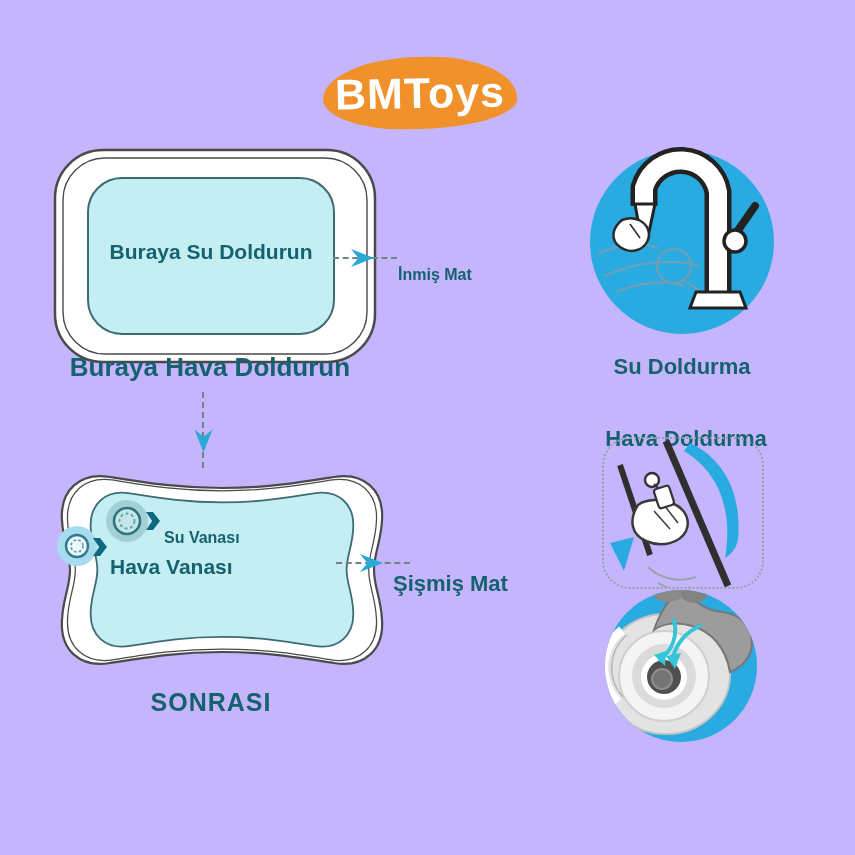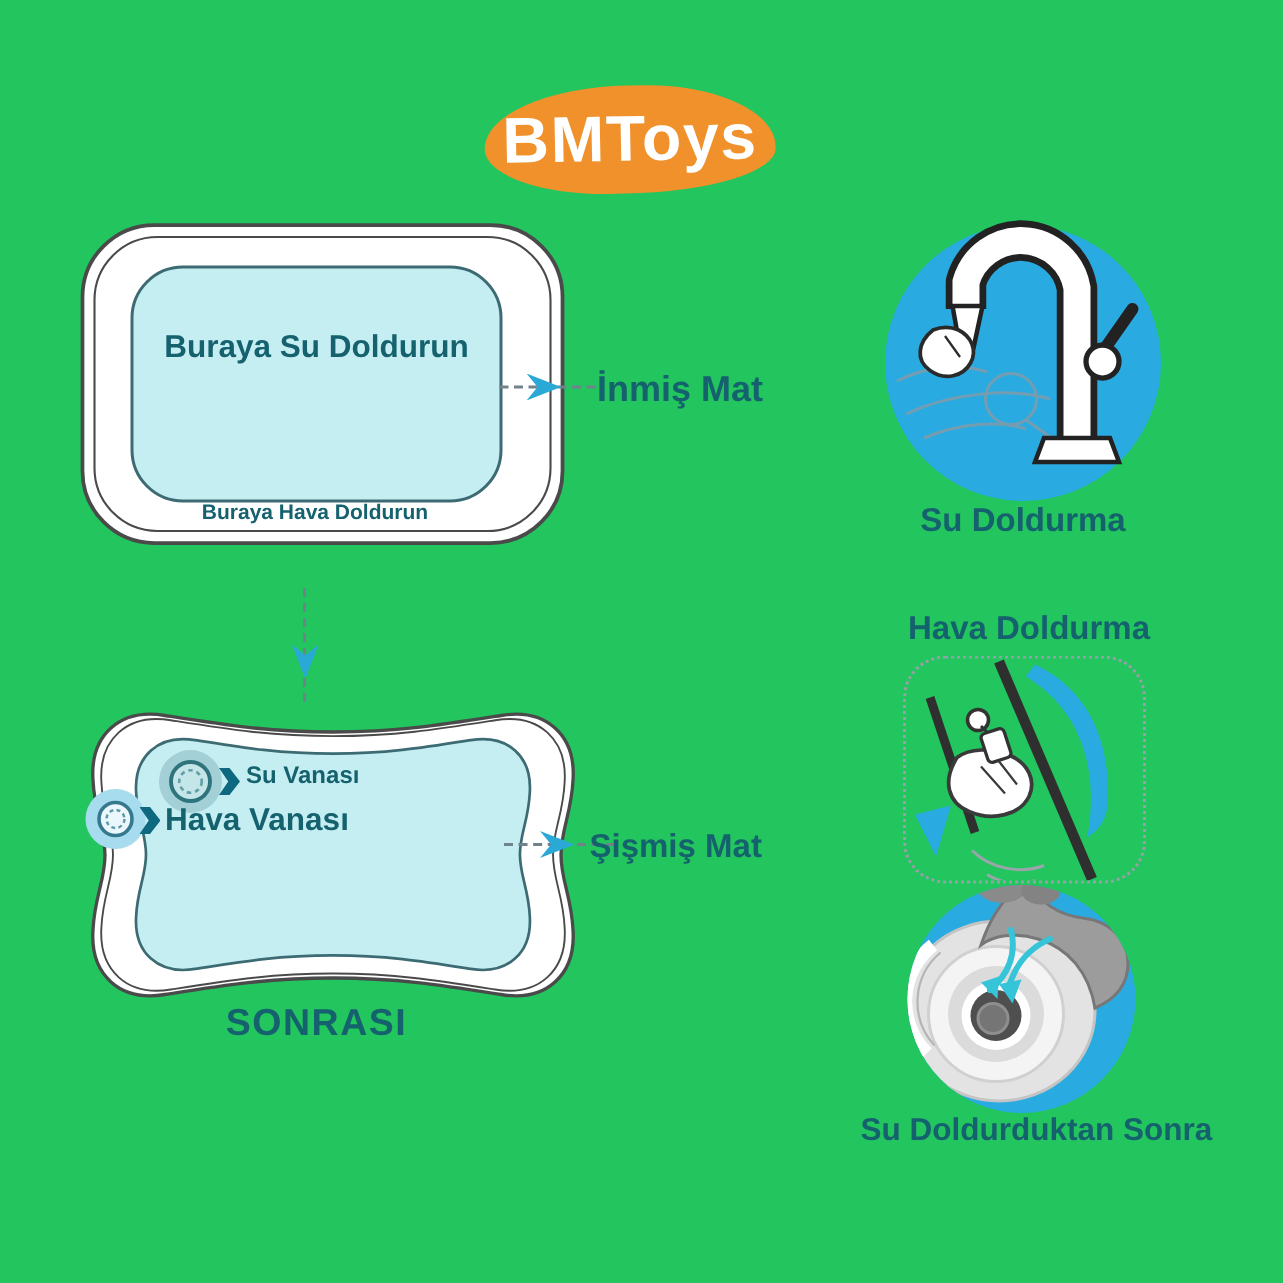--- a/index.html
+++ b/index.html
@@ -1,18 +1,18 @@
 <!DOCTYPE html>
 <html><head>
 <meta charset="utf-8">
 <style>
   html,body{margin:0;padding:0;background:#fff;}
-  .canvas{position:relative;width:855px;height:855px;background:#22c55e;overflow:hidden;
+  .canvas{position:relative;width:855px;height:855px;background:#c4b5fd;overflow:hidden;
           font-family:"Liberation Sans",sans-serif;}
-  .t{position:absolute;color:#15626E;font-weight:bold;line-height:1.15;white-space:nowrap;}
+  .t{position:absolute;color:#15626E;font-weight:bold;line-height:1.15;white-space:nowrap;margin-top:20px;}
   .center{text-align:center;white-space:normal;}
   
   .logo{position:absolute;left:323px;top:57px;width:194px;height:72px;background:#F0912B;
         border-radius:52% 48% 55% 45% / 60% 62% 42% 46%;
         display:flex;align-items:center;justify-content:center;transform:rotate(-1deg);}
   .logo span{color:#ffffff;font-weight:bold;font-size:43px;letter-spacing:1px;}
   
   .dash{position:absolute;}
   .dash.h{border-top:2px dashed #70828A;}
   .dash.v{border-left:2px dashed #70828A;}
@@ -36,25 +36,25 @@
   <div class="logo">
     <span>BMToys</span>
   </div>
 
   <svg style="left:52px;top:146px" width="326" height="220" viewBox="0 0 326 220">
     <rect x="3" y="4" width="320" height="212" rx="48" fill="#ffffff" stroke="#4A4A4A" stroke-width="2.5"></rect>
     <rect x="11" y="12" width="304" height="196" rx="42" fill="none" stroke="#4A4A4A" stroke-width="1.4"></rect>
     <rect x="36" y="32" width="246" height="156" rx="34" fill="#C5EEF2" stroke="#3C6B73" stroke-width="2"></rect>
   </svg>
   <div class="t center" style="left:88px;top:220px;width:246px;font-size:21px">Buraya Su Doldurun</div>
-  <div class="t center" style="left:58px;top:333px;width:304px;font-size:14px">Buraya Hava Doldurun</div>
+  <div class="t center" style="left:58px;top:333px;width:304px;font-size:26px">Buraya Hava Doldurun</div>
 
   <div class="dash h" style="left:333px;top:257px;width:64px"></div>
   <div class="ahead" style="left:351px;top:249px"></div>
-  <div class="t" style="left:398px;top:246px;font-size:24px">İnmiş Mat</div>
+  <div class="t" style="left:398px;top:246px;font-size:16px">İnmiş Mat</div>
 
   <div class="dash v" style="left:202px;top:392px;height:76px"></div>
   <div class="ahead down" style="left:192px;top:432px"></div>
 
   <svg style="left:48px;top:456px" width="348" height="230" viewBox="0 0 348 230">
     <g>
       <path id="matshape" d="M14,64 C12,34 32,16 62,21 C100,27 130,32 174,32
                C218,32 248,27 286,21 C316,16 336,34 334,64
                C333,86 326,97 326,114 C326,131 333,142 334,164
                C336,194 316,212 286,207 C248,201 218,196 174,196
@@ -162,15 +162,14 @@
       <ellipse cx="66" cy="6" rx="16" ry="10" fill="#8A8A8A"></ellipse>
       <ellipse cx="92" cy="8" rx="13" ry="9" fill="#838383"></ellipse>
       <g stroke="#35C4D8" stroke-width="4" fill="none" stroke-linecap="round">
         <path d="M98,40 C84,46 74,58 70,74"></path>
         <path d="M72,34 C76,50 70,64 58,74"></path>
       </g>
       <polygon points="64,70 73,83 79,67" fill="#35C4D8"></polygon>
       <polygon points="52,69 63,80 64,65" fill="#35C4D8"></polygon>
     </g>
   </svg>
-  <div class="t center" style="left:561px;top:742px;width:260px;font-size:21px">Su Doldurduktan Sonra</div>
 
 </div>
 
 </body></html>

